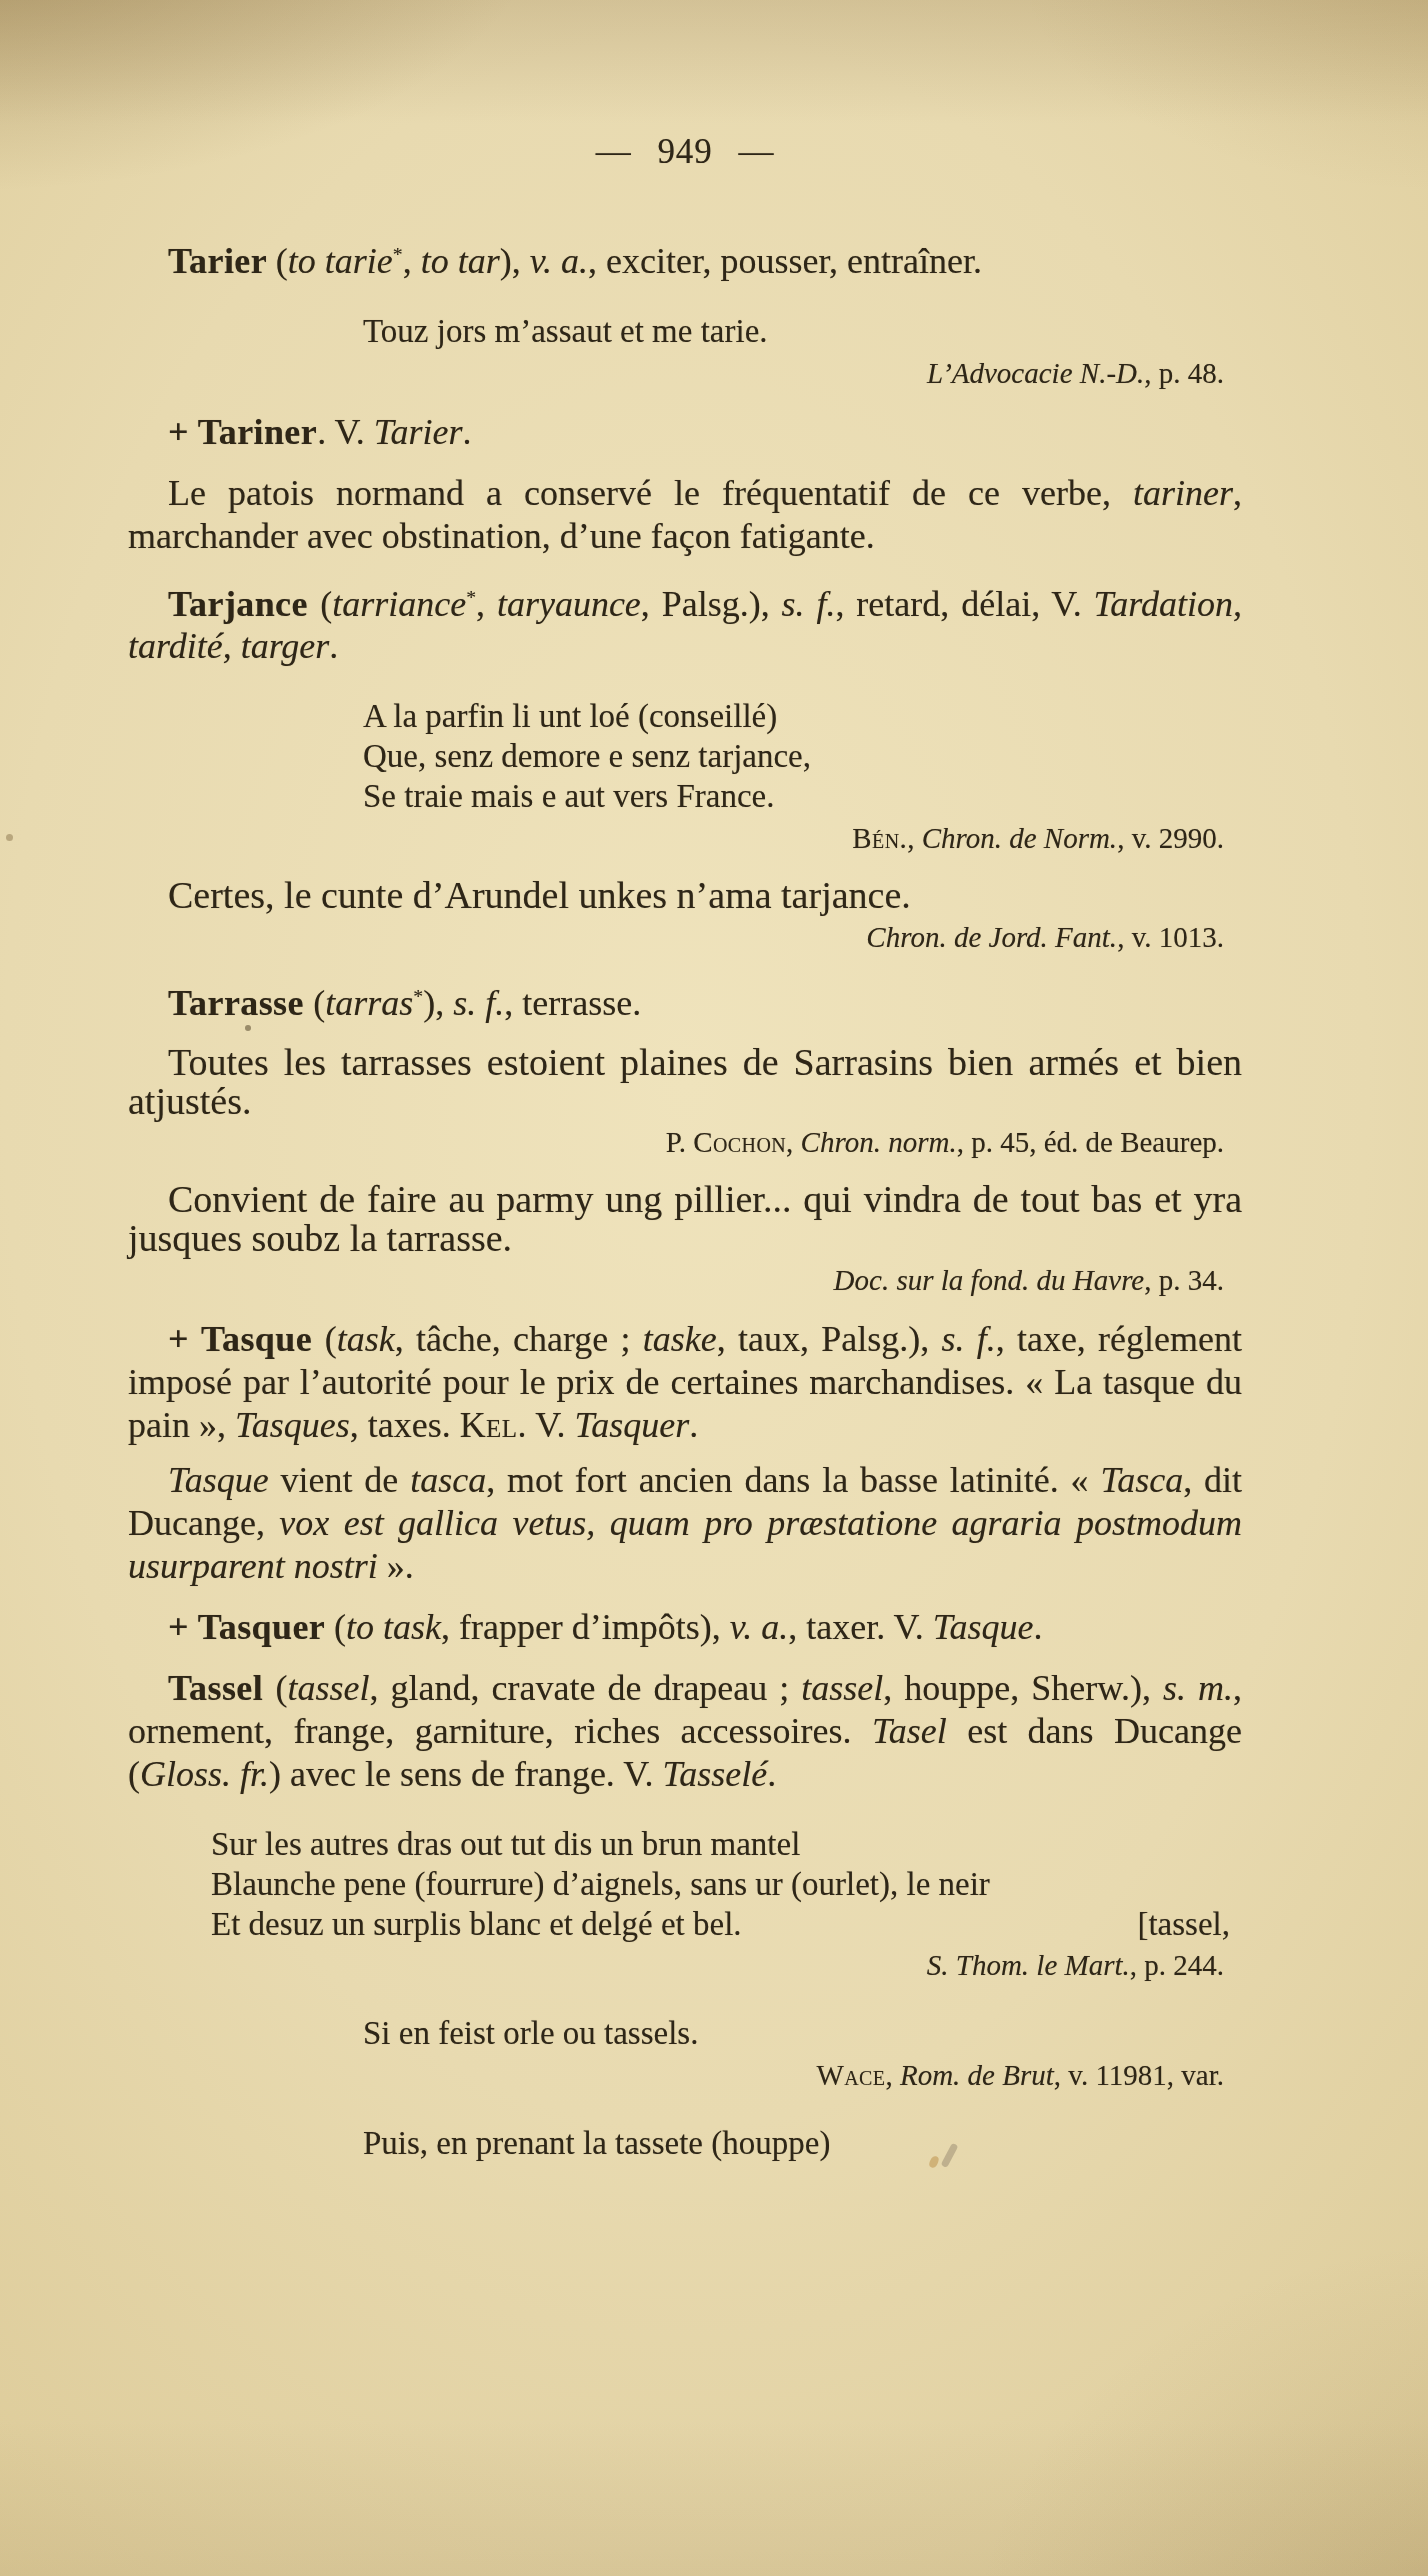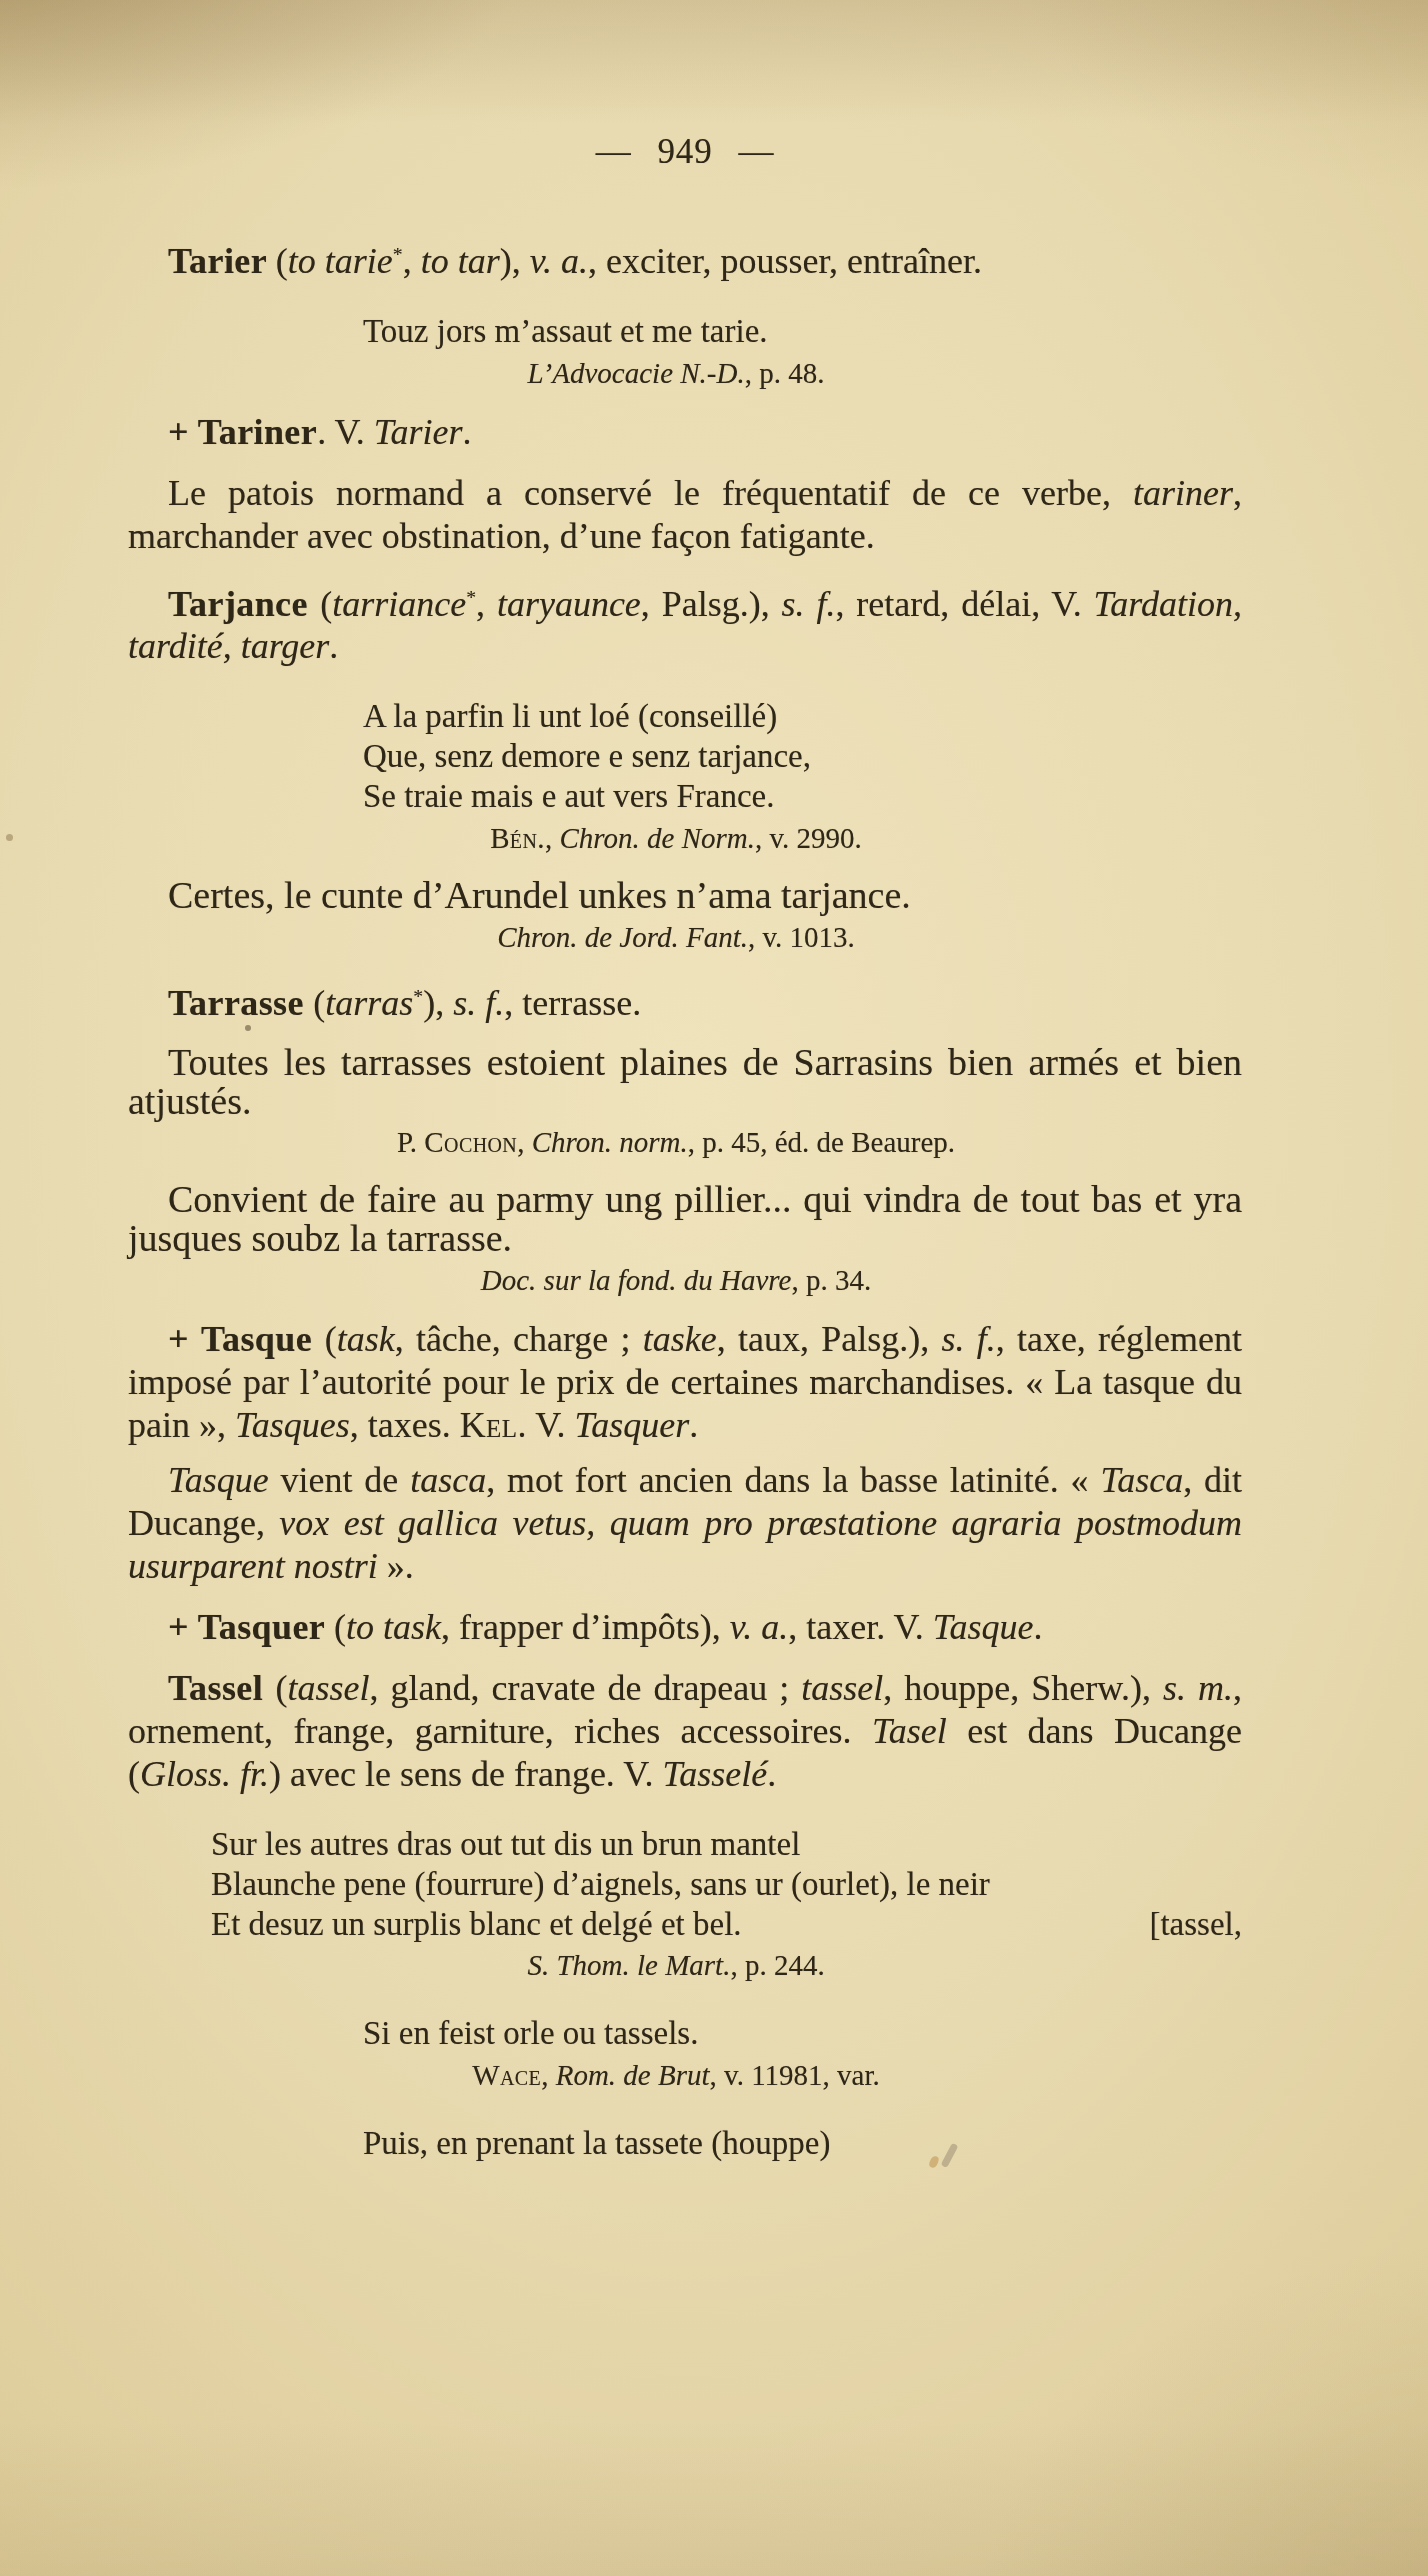--- a/index.html
+++ b/index.html
@@ -47,26 +47,26 @@
     text-indent: 40px;
     hyphens: none;
   }
   .para.quote { font-size: 38px; line-height: 39px; }
   .para.tight { margin-top: 11.6px; }
 
   .verse { font-size: 33px; line-height: 40px; margin-top: 28px; }
   .verse .vline { position: relative; }
   .verse.deep .vline { padding-left: 235px; }
   .verse.mid  .vline { padding-left: 83px; }
-  .vright { position: absolute; right: 0; top: 0; }
+  .vright { position: absolute; right: 12px; top: 0; }
 
   .cite {
     font-size: 29px;
     line-height: 40px;
-    text-align: center;
+    text-align: right;
     padding-right: 18px;
     margin-top: 1.7px;
   }
 
   .s-n  { font-style: normal; }
   .s-i  { font-style: italic; }
   .s-b  { font-weight: 700; letter-spacing: 0.4px; }
   .s-sc { font-variant: small-caps; letter-spacing: 0.4px; }
   .s-sup{ font-size: 55%; vertical-align: 0.6em; font-style: normal; }
 

